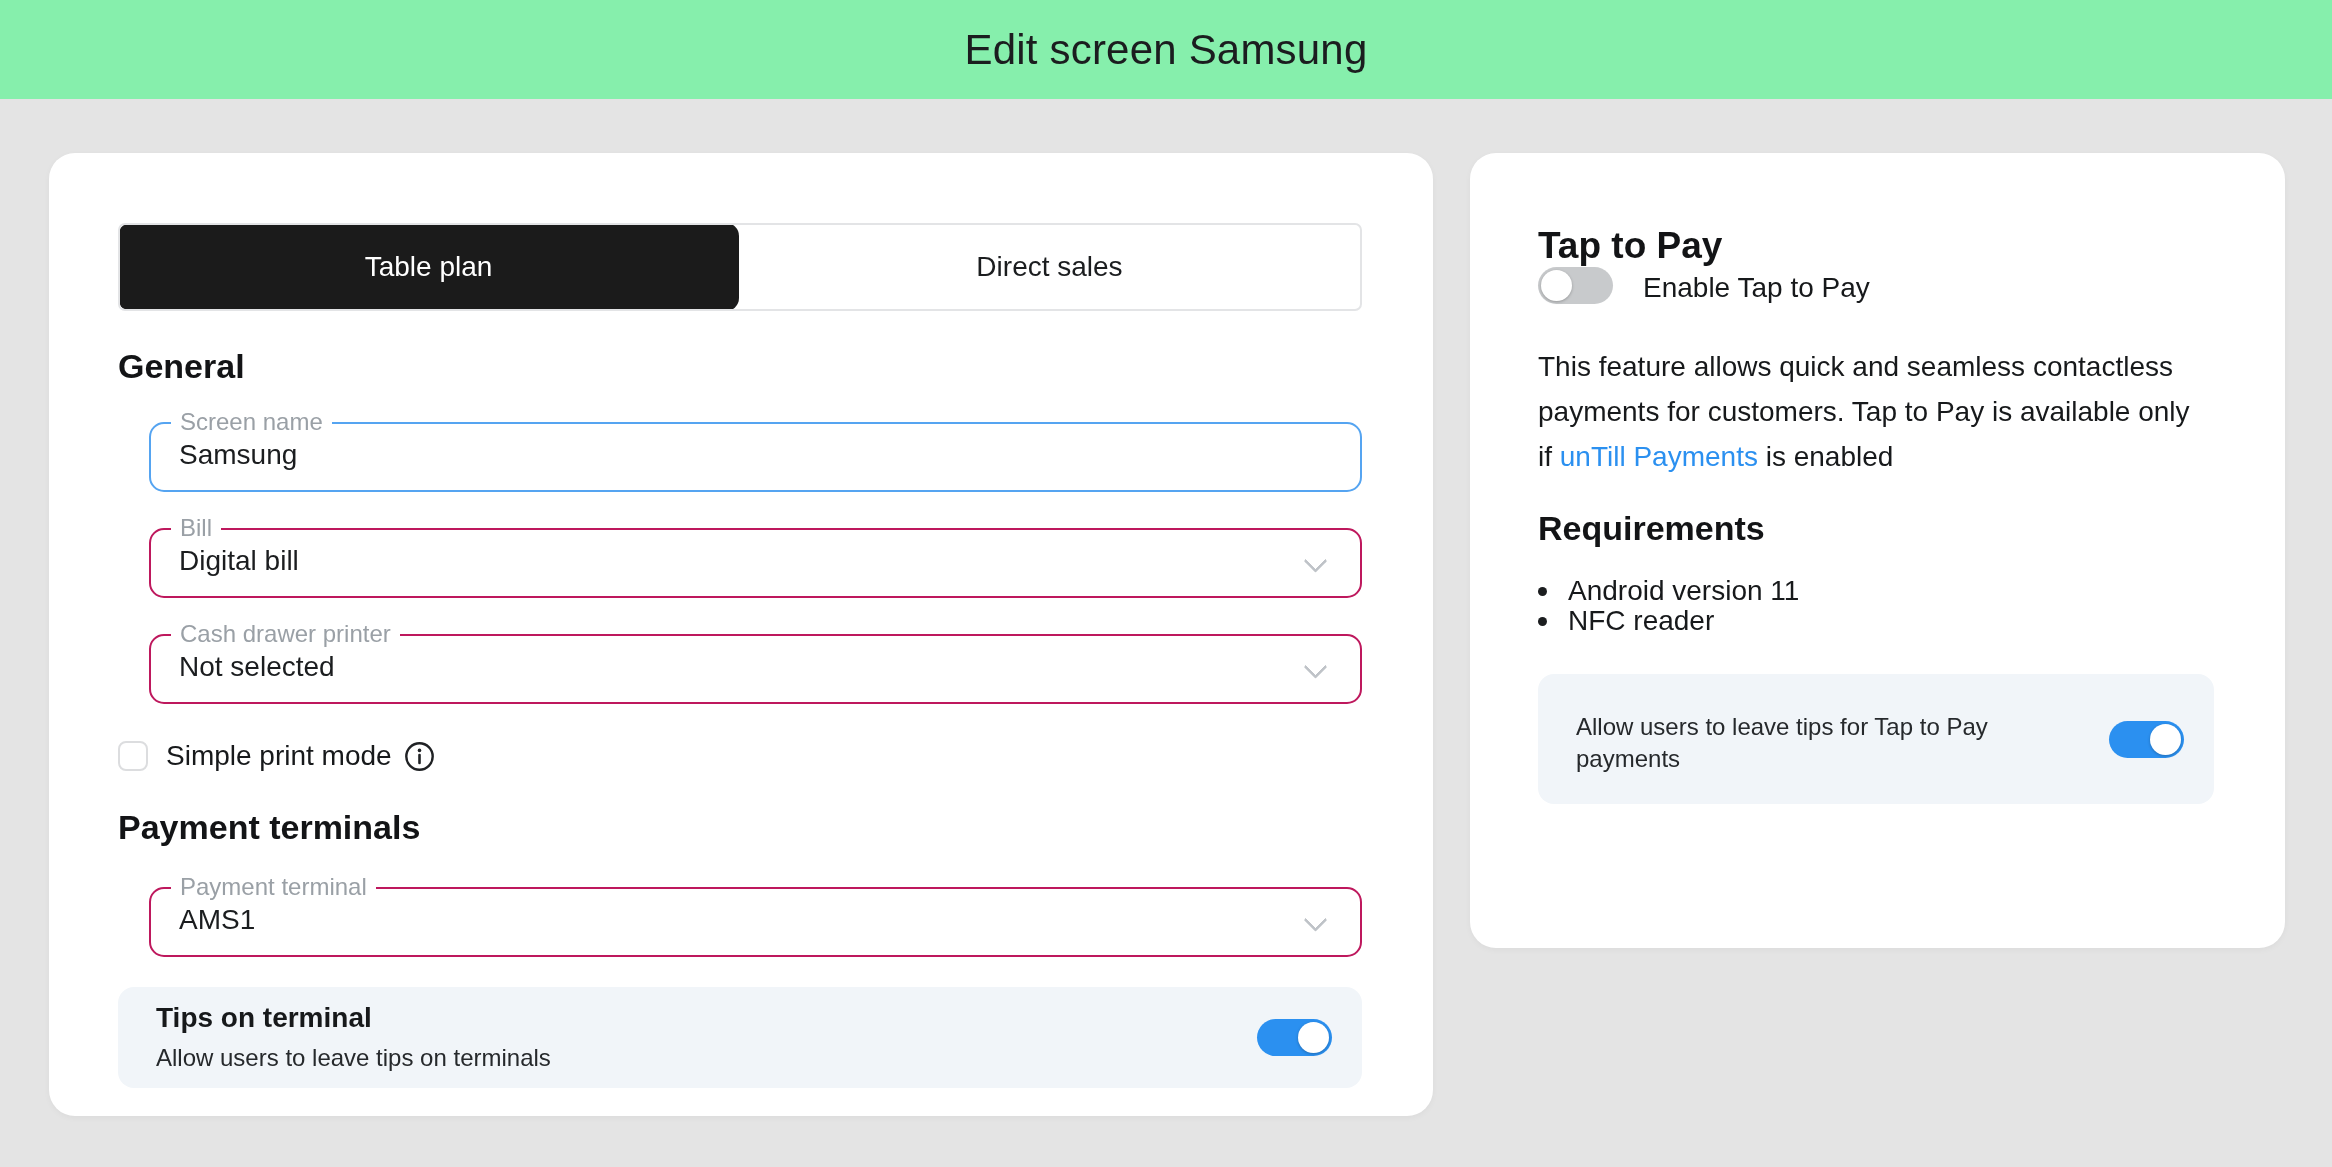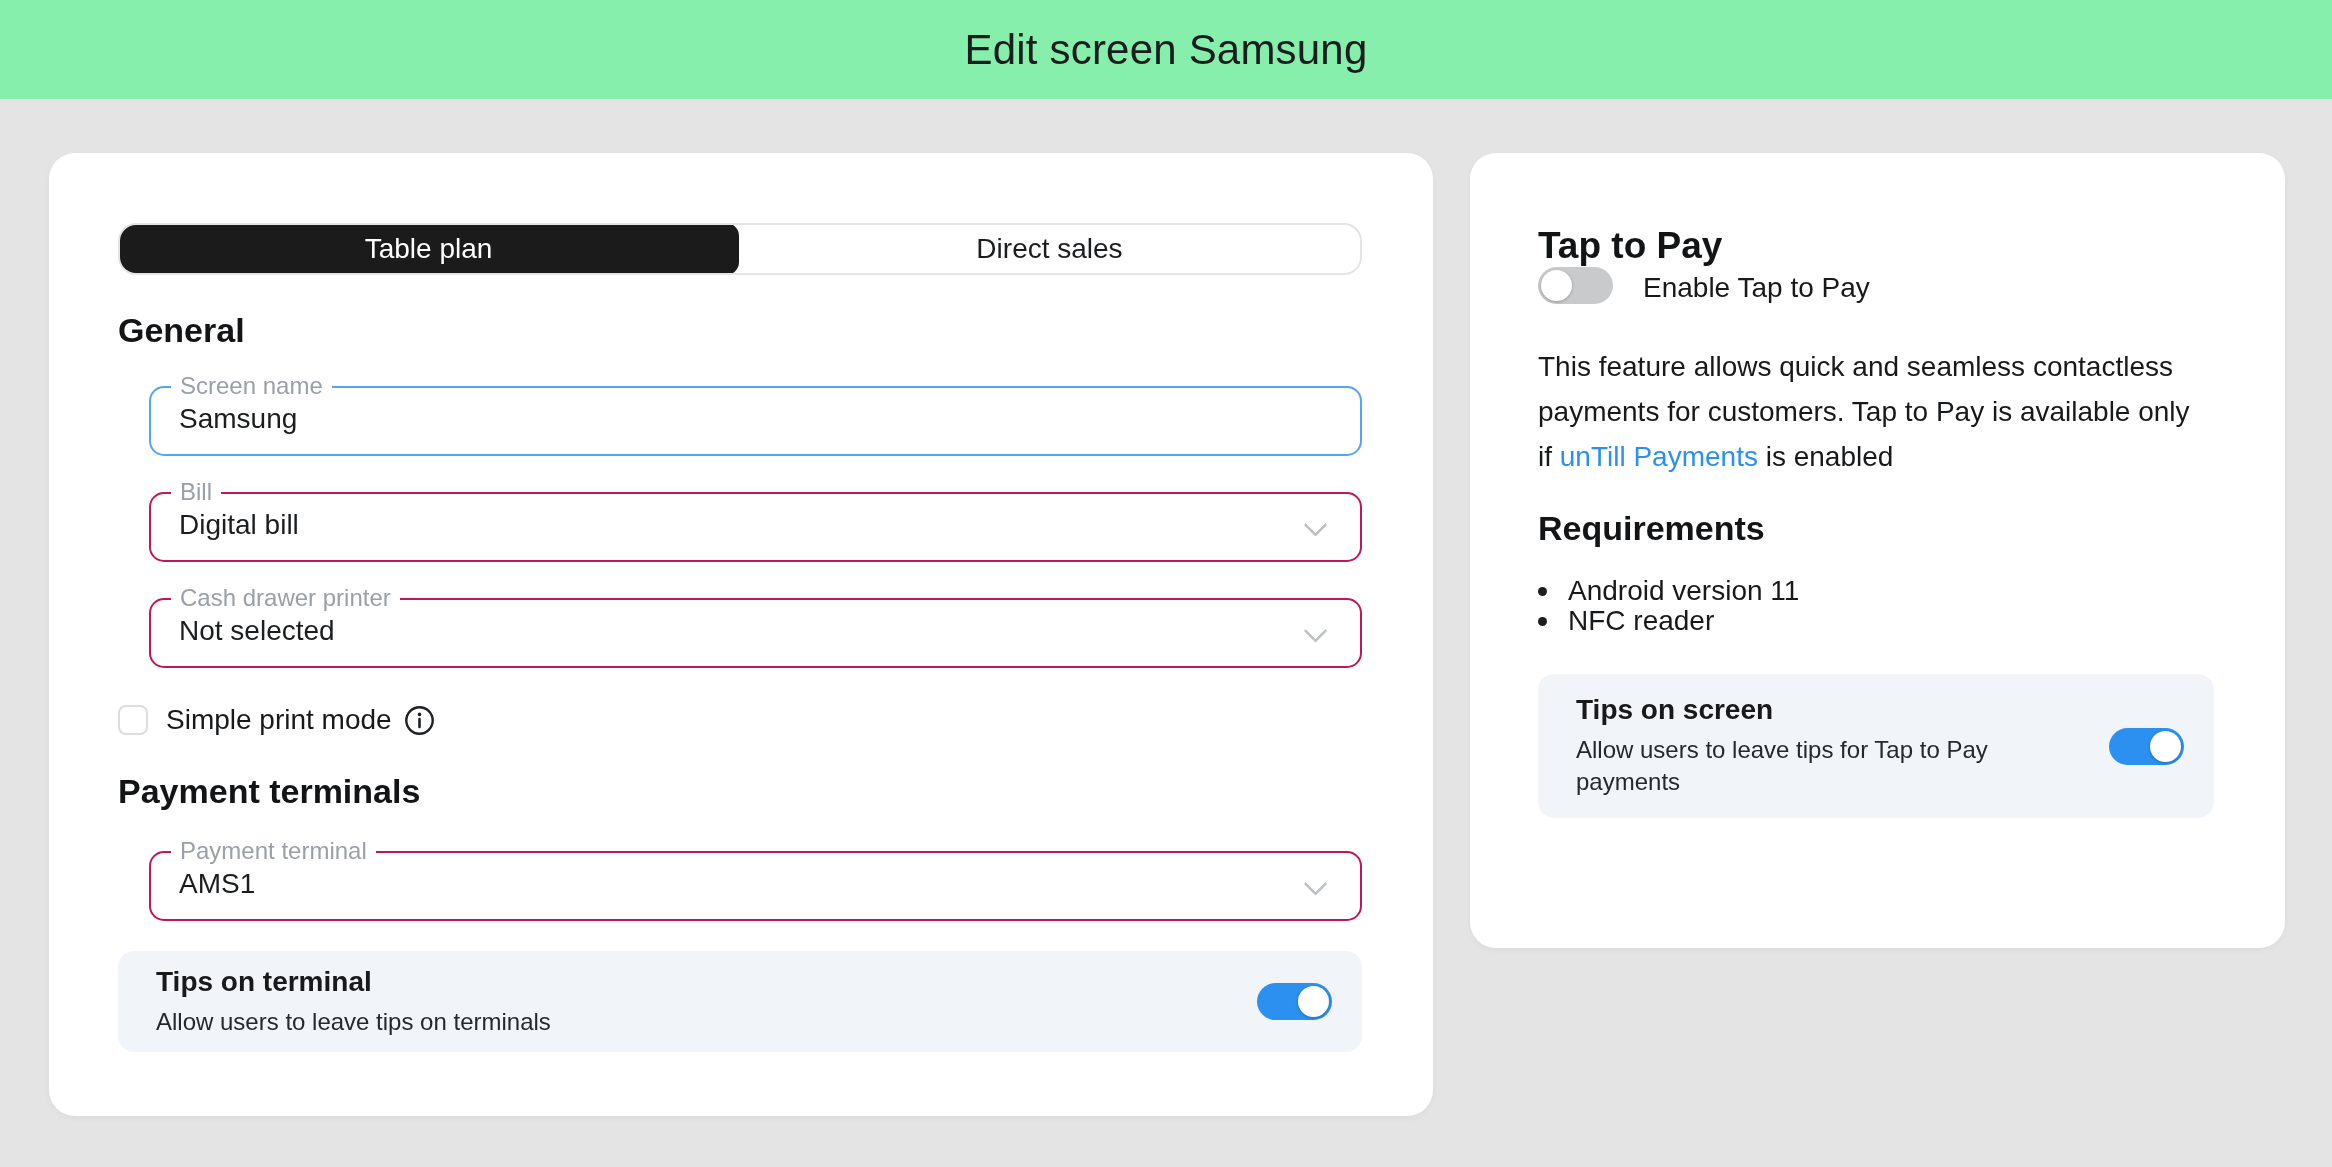--- a/index.html
+++ b/index.html
@@ -21,21 +21,21 @@
   
   .card {
     position:absolute; background:#ffffff; border-radius:26px;
     box-shadow:0 2px 6px rgba(0,0,0,.04);
   }
   .card-left  { left:49px;  top:153px; width:1384px; height:963px; padding:70px 71px 0 69px; }
   .card-right { left:1470px; top:153px; width:815px; height:795px; padding:72px 71px 0 68px; }
 
   
   .tabbar {
-    position:relative; height:52px; border:2px solid #e3e4e6; border-radius:18px;
+    position:relative; height:88px; border:2px solid #e3e4e6; border-radius:7px;
     display:flex; overflow:hidden; background:#fff;
   }
   .tab {
     flex:1; display:flex; align-items:center; justify-content:center;
     font-size:28px; color:#1b1d1f; cursor:pointer; position:relative; z-index:1;
   }
   .tab.active {
     background:#1b1b1b; color:#ffffff; border-radius:13px;
     margin:-2px 0 -2px -2px; z-index:2;
   }
@@ -196,21 +196,20 @@
       <span>Android version 11</span>
     </li>
     <li>
       <span class="bullet-dot"></span>
       <span>NFC reader</span>
     </li>
   </ul>
 
   <div class="option-box">
     <div class="texts">
-      <div class="box-title">Tips on screen</div>
       <div class="box-desc">Allow users to leave tips for Tap to Pay payments</div>
     </div>
     <div class="toggle on">
       <div class="knob"></div>
     </div>
   </div>
 
 </section>
 
 </body></html>

